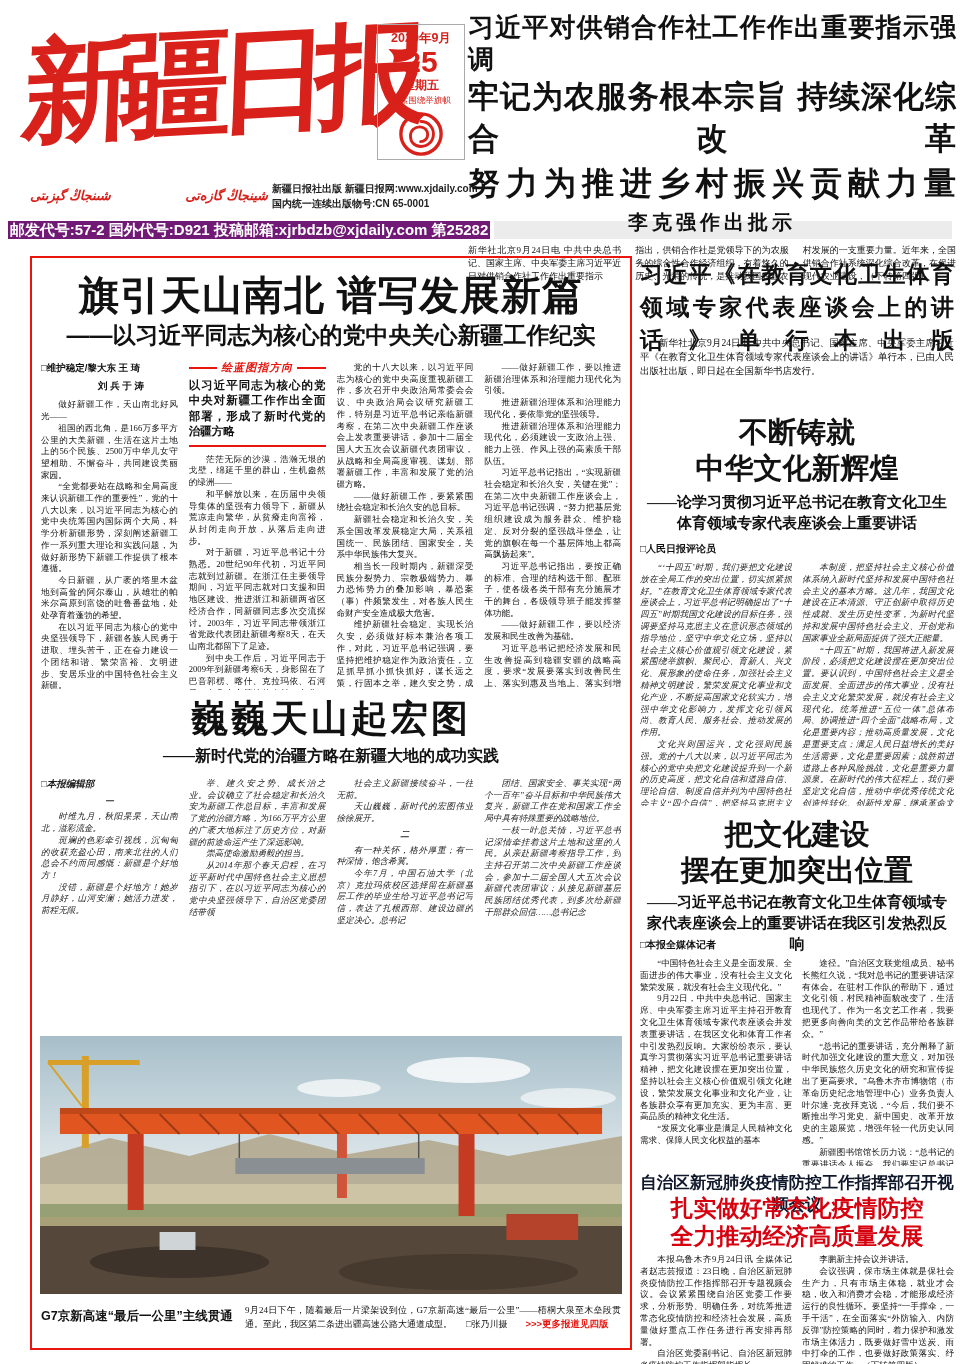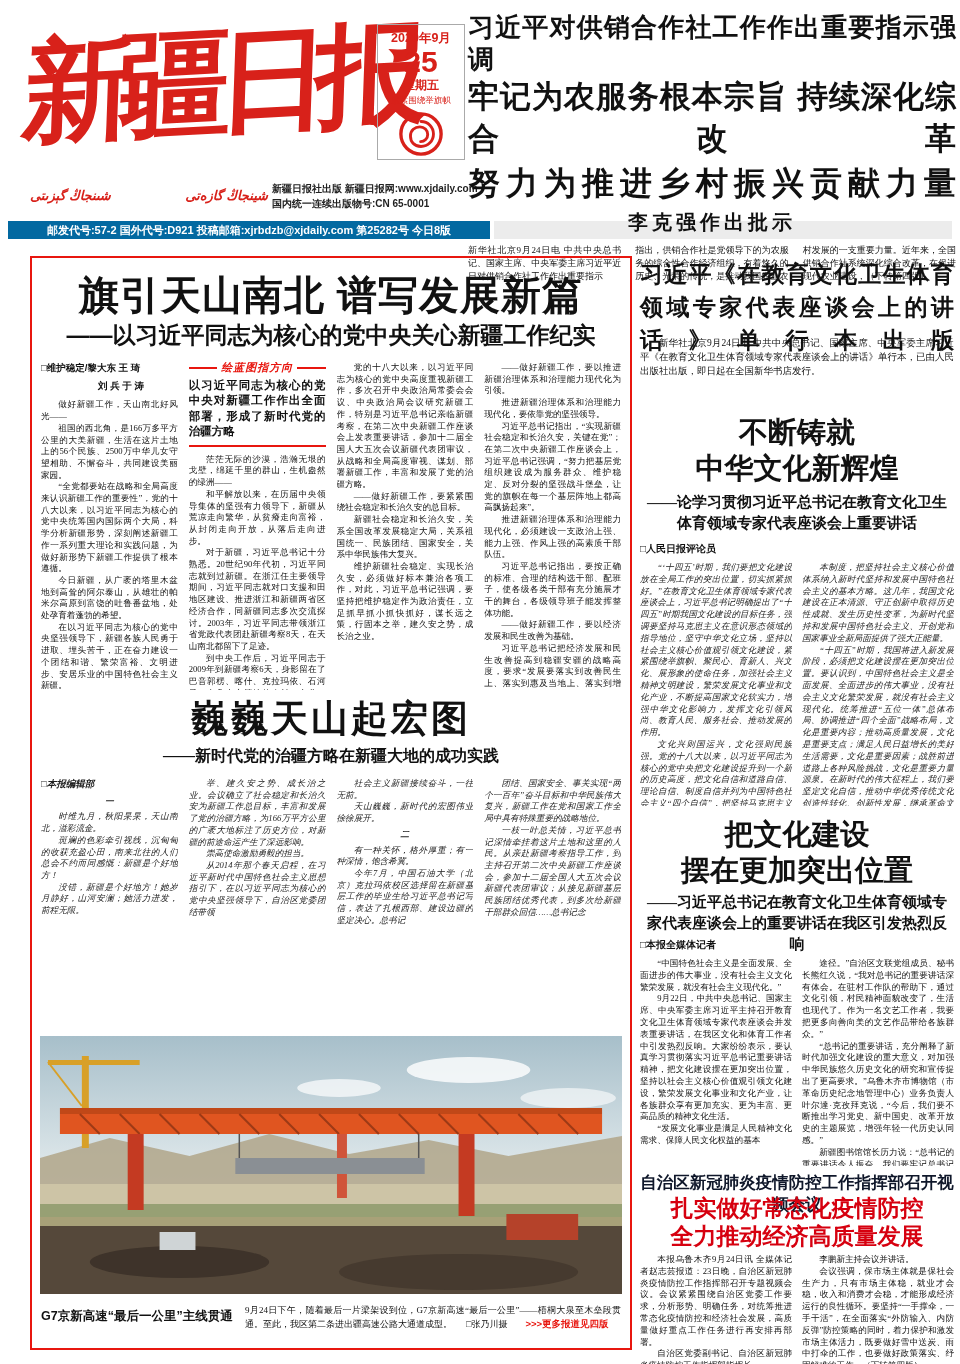--- a/index.html
+++ b/index.html
@@ -13,22 +13,22 @@
     text-align:center;color:#d8211a;font-family:"Liberation Sans",sans-serif;}
   #datebox .dm{font-size:12.5px;font-weight:700;margin-top:5px;}
   #datebox .dd{font-size:30px;font-weight:700;line-height:30px;}
   #datebox .wd{font-size:12px;font-weight:700;}
   #datebox .lunar{font-size:8.5px;margin-top:1px;}
   #datebox svg{margin-top:4px;}
   #scripts{position:absolute;left:30px;top:182px;width:238px;display:flex;justify-content:space-between;
     color:#d8211a;font-weight:700;font-style:italic;font-size:13px;margin-top:6px;}
   #publisher{position:absolute;left:272px;top:181px;width:212px;font-family:"Liberation Sans",sans-serif;
     font-size:10px;font-weight:700;color:#222;line-height:15px;}
-  #infobar{position:absolute;left:8px;top:221px;width:482px;height:18px;background:#0369a1;color:#fff;
-    font-family:"Liberation Sans",sans-serif;font-size:11px;font-weight:700;line-height:18px;padding-left:0;
+  #infobar{position:absolute;left:8px;top:221px;width:482px;height:18px;background:#701a75;color:#fff;
+    font-family:"Liberation Sans",sans-serif;font-size:15px;font-weight:700;line-height:18px;padding-left:0;
     text-align:center;}
   #infobar-ext{position:absolute;left:494px;top:221px;width:458px;height:18px;background:#ececec;}
   
   #tr-art{position:absolute;left:468px;top:12px;width:488px;}
   #tr-kicker{font-size:26px;font-weight:900;text-align:justify;text-align-last:justify;line-height:32px;}
   #tr-h1{font-family:"Liberation Sans",sans-serif;font-size:31px;font-weight:900;line-height:42px;
     text-align:justify;text-align-last:justify;}
   #tr-h2{font-family:"Liberation Sans",sans-serif;font-size:32px;font-weight:900;line-height:46px;
     text-align:justify;text-align-last:justify;}
   #tr-sub{font-size:20px;font-weight:700;text-align:center;letter-spacing:4px;margin-top:3px;}
@@ -156,27 +156,28 @@
         <div class="hr-red"></div>
         <p>茫茫无际的沙漠，浩瀚无垠的戈壁，绵延千里的群山，生机盎然的绿洲——</p>
         <p>和平解放以来，在历届中央领导集体的坚强有力领导下，新疆从荒凉走向繁华，从贫瘠走向富裕，从封闭走向开放，从落后走向进步。</p>
         <p>对于新疆，习近平总书记十分熟悉。20世纪90年代初，习近平同志就到过新疆。在浙江任主要领导期间，习近平同志就对口支援和田地区建设、推进浙江和新疆两省区经济合作，同新疆同志多次交流探讨。2003年，习近平同志带领浙江省党政代表团赴新疆考察8天，在天山南北都留下了足迹。</p>
         <p>到中央工作后，习近平同志于2009年到新疆考察6天，身影留在了巴音郭楞、喀什、克拉玛依、石河子、乌鲁木齐等地的农村、企业、社区、学校。</p>
       </div>
       <div class="col">
         <p>党的十八大以来，以习近平同志为核心的党中央高度重视新疆工作，多次召开中央政治局常委会会议、中央政治局会议研究新疆工作，特别是习近平总书记亲临新疆考察，在第二次中央新疆工作座谈会上发表重要讲话，参加十二届全国人大五次会议新疆代表团审议，从战略和全局高度审视、谋划、部署新疆工作，丰富和发展了党的治疆方略。</p>
         <p>——做好新疆工作，要紧紧围绕社会稳定和长治久安的总目标。</p>
         <p>新疆社会稳定和长治久安，关系全国改革发展稳定大局，关系祖国统一、民族团结、国家安全，关系中华民族伟大复兴。</p>
+        <p>相当长一段时期内，新疆深受民族分裂势力、宗教极端势力、暴力恐怖势力的叠加影响，暴恐案（事）件频繁发生，对各族人民生命财产安全造成极大危害。</p>
         <p>维护新疆社会稳定、实现长治久安，必须做好标本兼治各项工作，对此，习近平总书记强调，要坚持把维护稳定作为政治责任，立足抓早抓小抓快抓好，谋长远之策，行固本之举，建久安之势，成长治之业。</p>
       </div>
       <div class="col">
         <p>——做好新疆工作，要以推进新疆治理体系和治理能力现代化为引领。</p>
         <p>推进新疆治理体系和治理能力现代化，要依靠党的坚强领导。</p>
+        <p>推进新疆治理体系和治理能力现代化，必须建设一支政治上强、能力上强、作风上强的高素质干部队伍。</p>
         <p>习近平总书记指出，“实现新疆社会稳定和长治久安，关键在党”；在第二次中央新疆工作座谈会上，习近平总书记强调，“努力把基层党组织建设成为服务群众、维护稳定、反对分裂的坚强战斗堡垒，让党的旗帜在每一个基层阵地上都高高飘扬起来”。</p>
-        <p>推进新疆治理体系和治理能力现代化，必须建设一支政治上强、能力上强、作风上强的高素质干部队伍。</p>
         <p>习近平总书记指出，要按正确的标准、合理的结构选干部、配班子，使各级各类干部有充分施展才干的舞台，各级领导班子能发挥整体功能。</p>
         <p>——做好新疆工作，要以经济发展和民生改善为基础。</p>
         <p>习近平总书记把经济发展和民生改善提高到稳疆安疆的战略高度，要求“发展要落实到改善民生上、落实到惠及当地上、落实到增进团结上”；“紧紧围绕各族群众安居乐业，多搞一些改善生产生活条件的项目，多办一些惠民生的实事。（下转第二版）</p>
       </div>
     </div>
 
     <div id="sec2-h">巍巍天山起宏图</div>
     <div id="sec2-sub">——新时代党的治疆方略在新疆大地的成功实践</div>
 
     <div id="sec2-cols" class="colrow">

